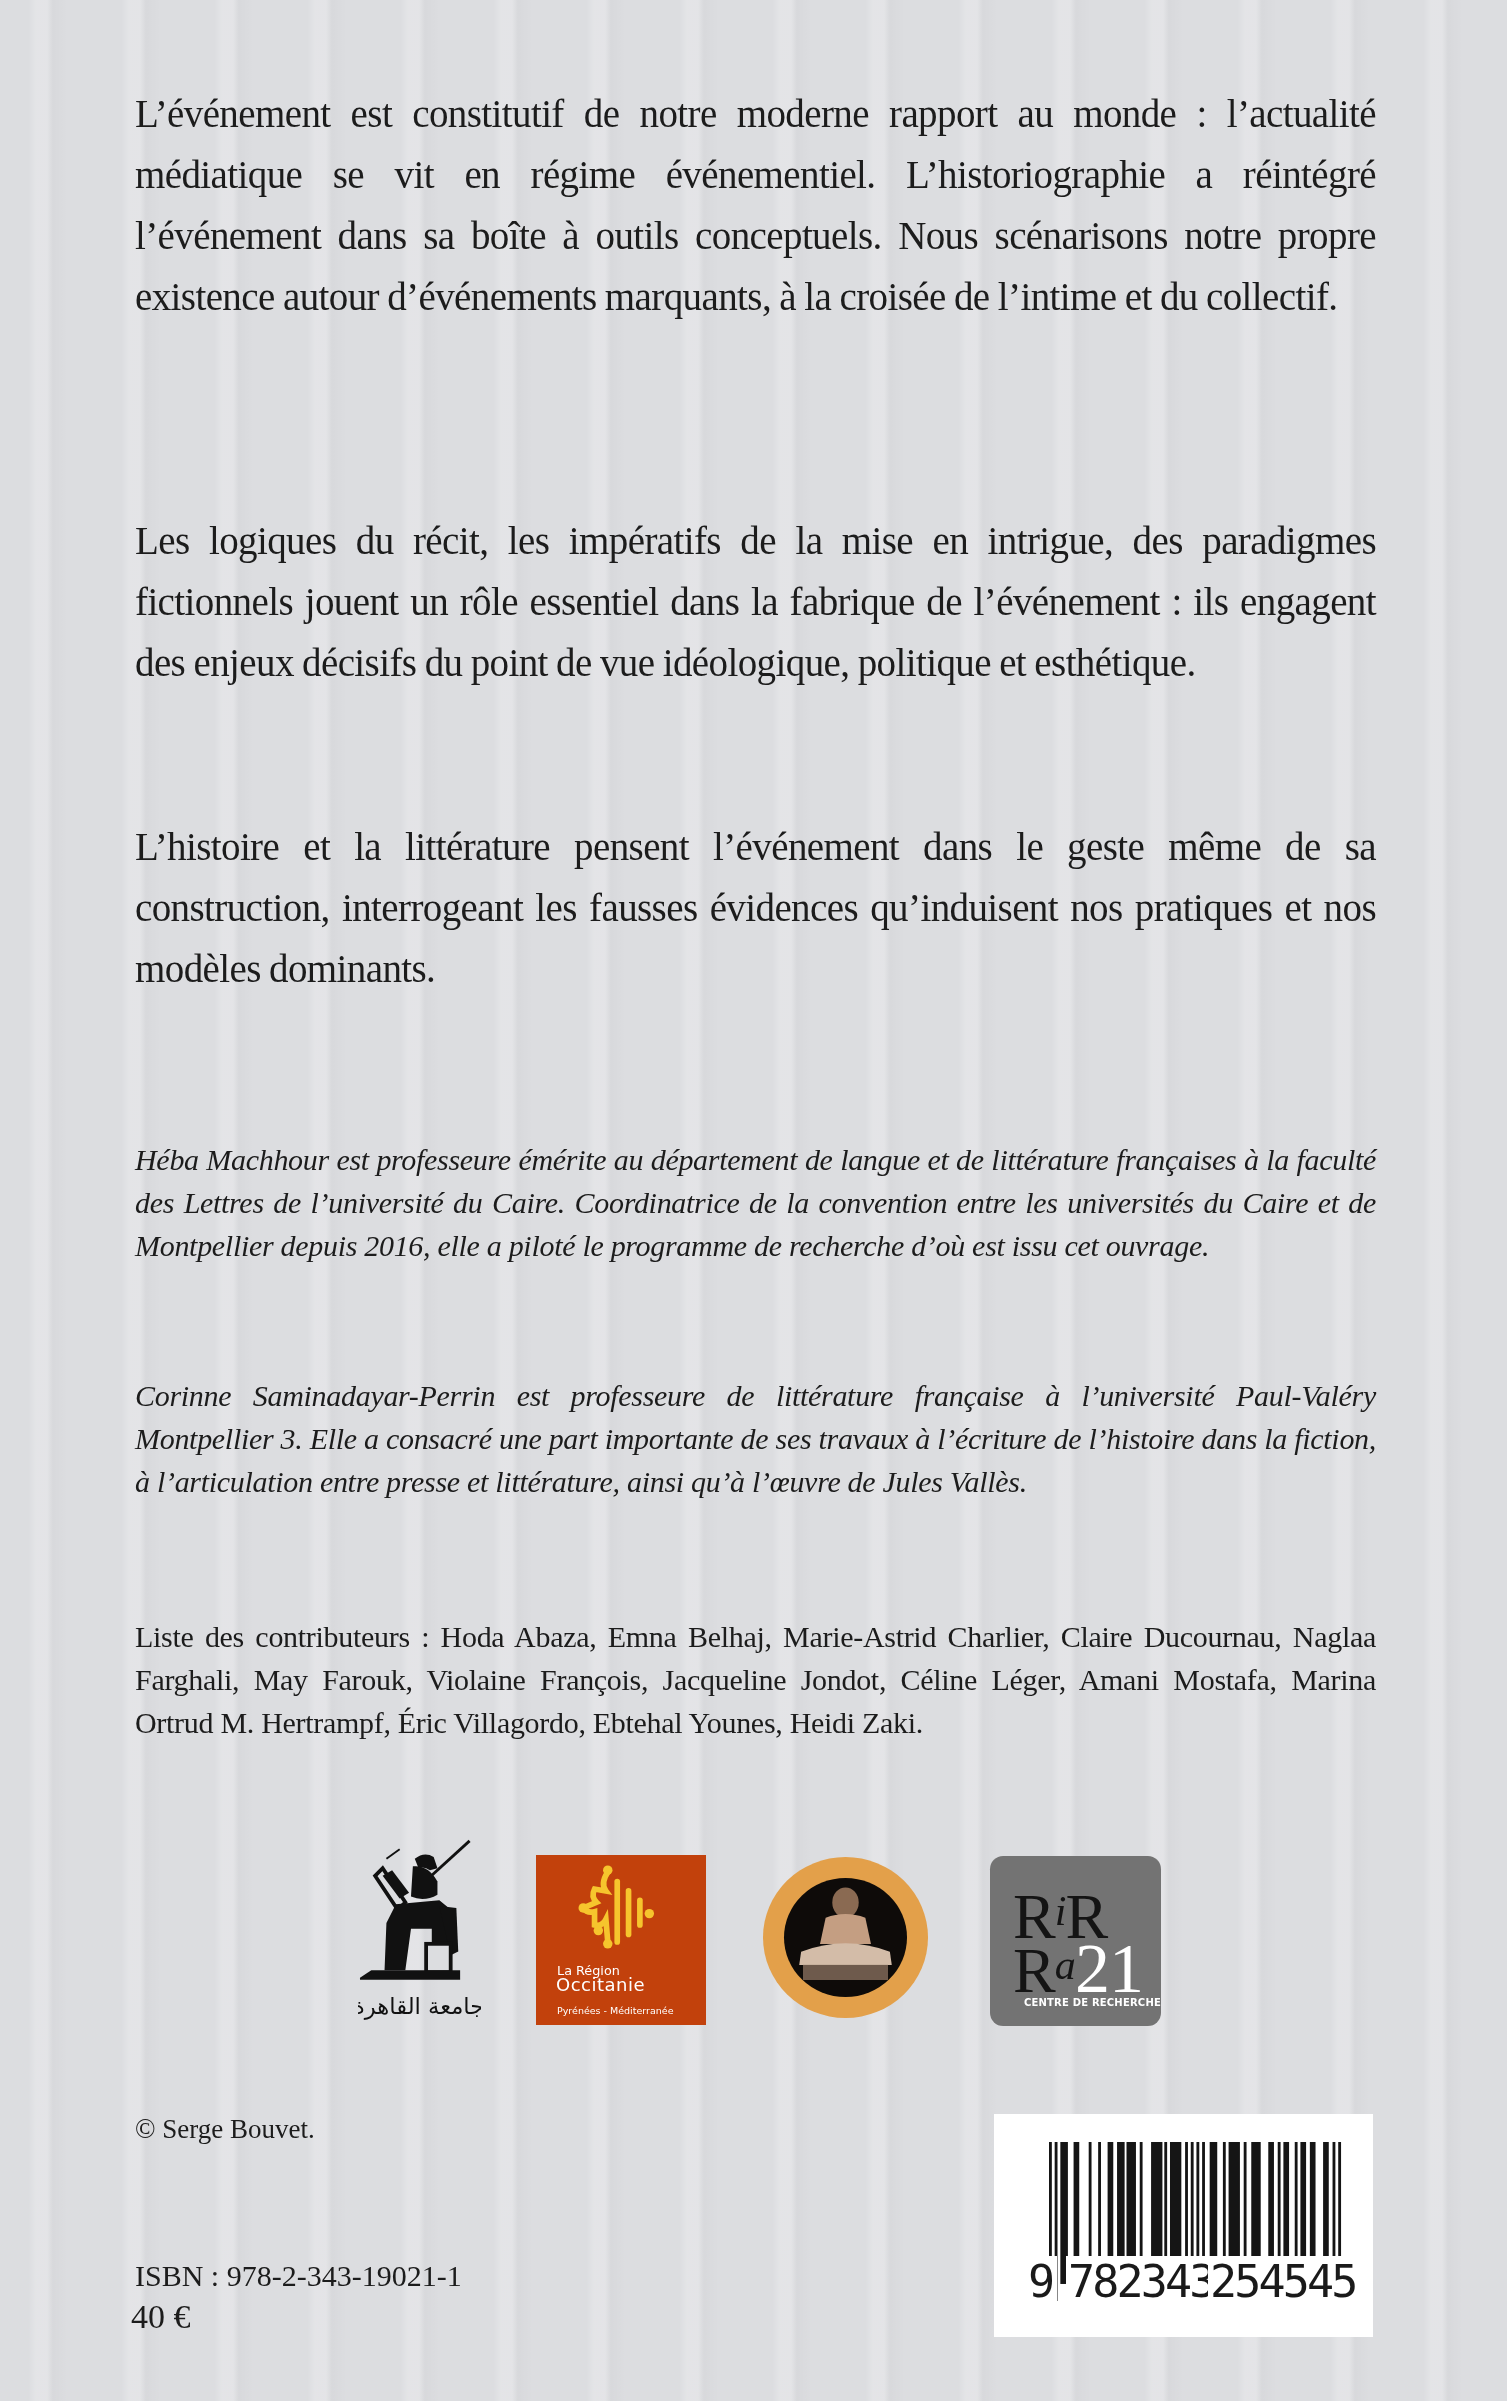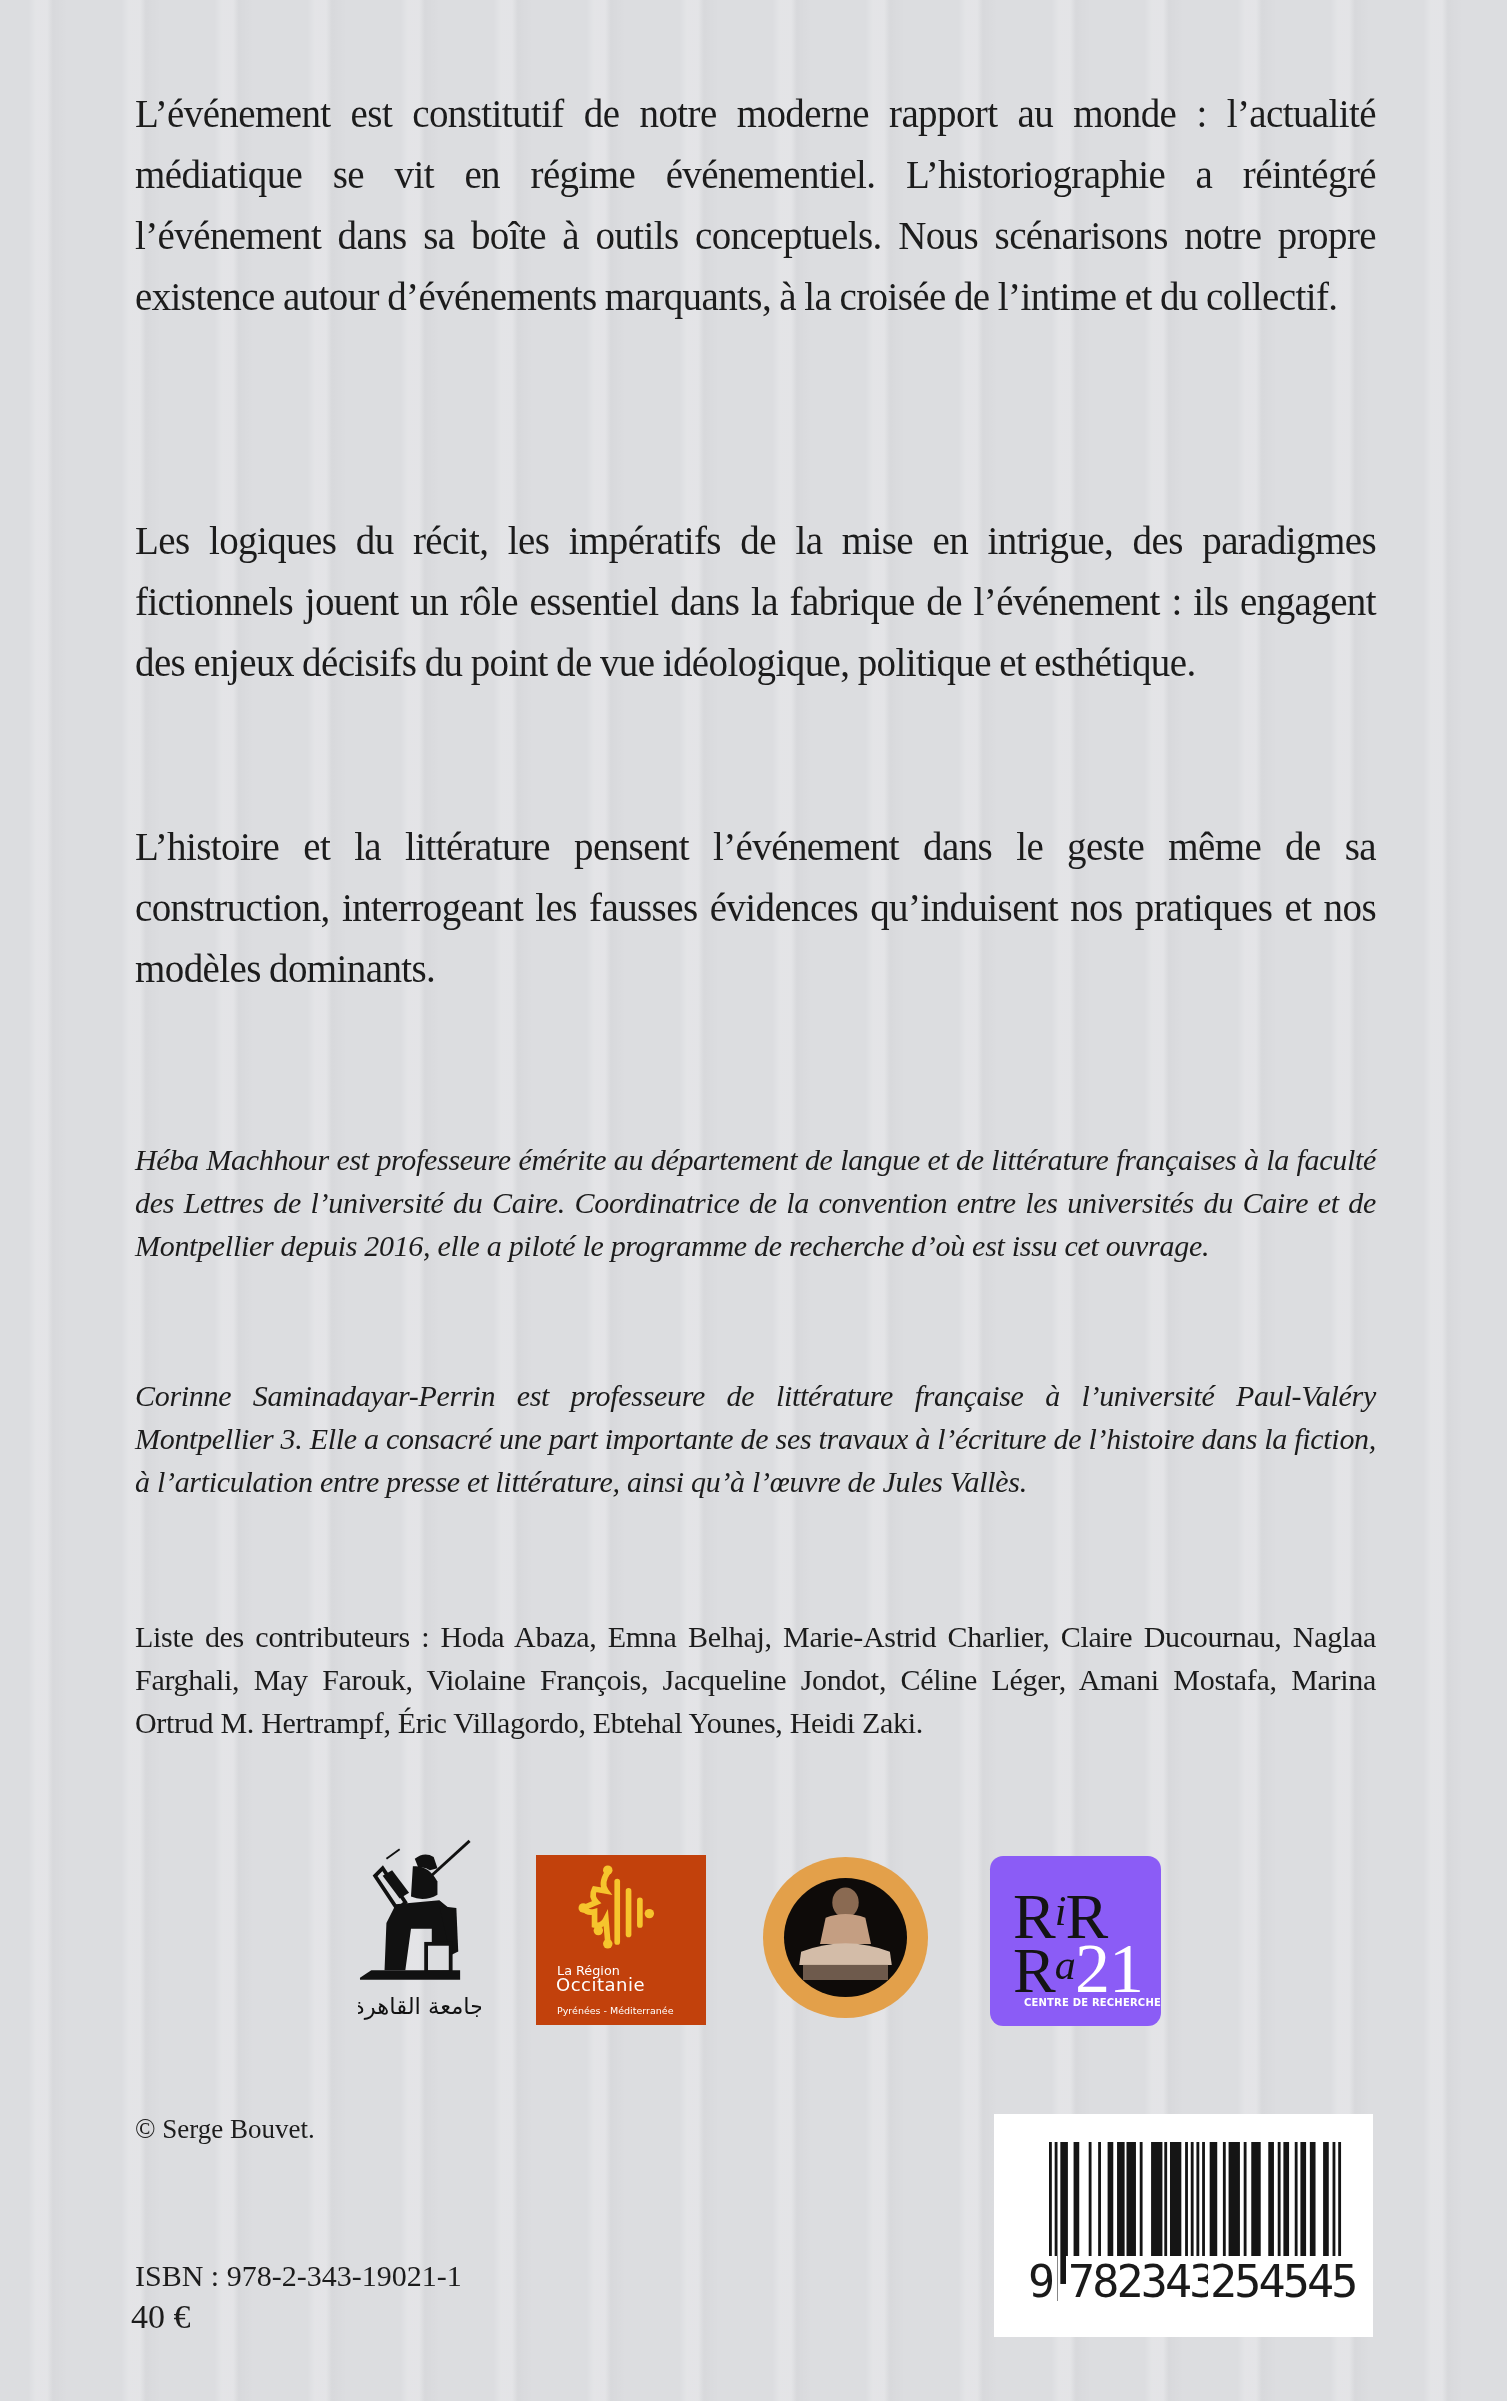--- a/index.html
+++ b/index.html
@@ -68,21 +68,21 @@
       left: 763px; top: 1857px; width: 165px; height: 161px;
       border-radius: 50%;
       background: #e3a04a;
     }
     .logo-fac .inner {
       position: absolute; left: 21px; top: 21px; width: 123px; height: 119px;
       border-radius: 50%; background: #0e0b09; overflow: hidden;
     }
     .logo-rirra {
       left: 990px; top: 1856px; width: 171px; height: 170px;
-      background: #8b5cf6; border-radius: 13.2px;
+      background: #737373; border-radius: 13.2px;
       font-family: "Liberation Serif", "DejaVu Serif", serif;
     }
     .logo-rirra .r1, .logo-rirra .r2 {
       position: absolute; left: 23px; font-size: 64px; line-height: 57px; color: #141414;
       letter-spacing: -0.9px;
     }
     .logo-rirra .r1 { top: 26.5px; }
     .logo-rirra .r2 { top: 81px; }
     .logo-rirra .ital { font-style: italic; font-size: 42px; vertical-align: 13.2px; }
     .logo-rirra .num { color: #ffffff; font-size: 70px; }

